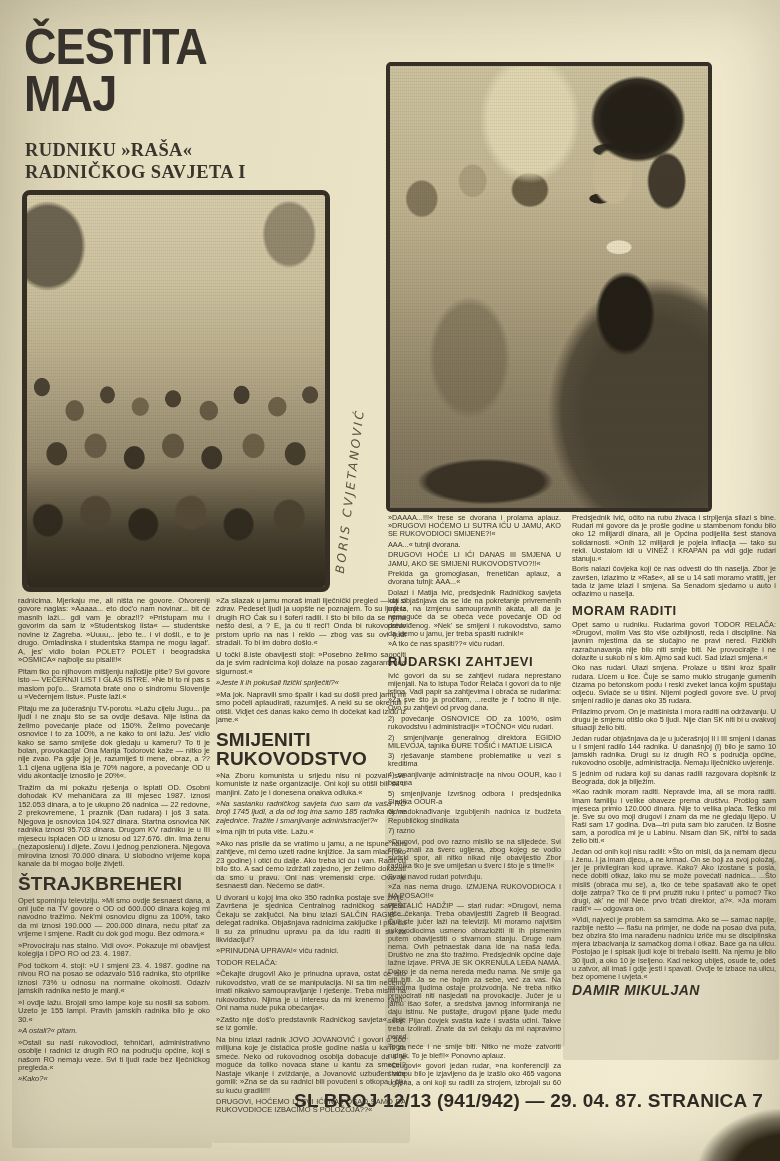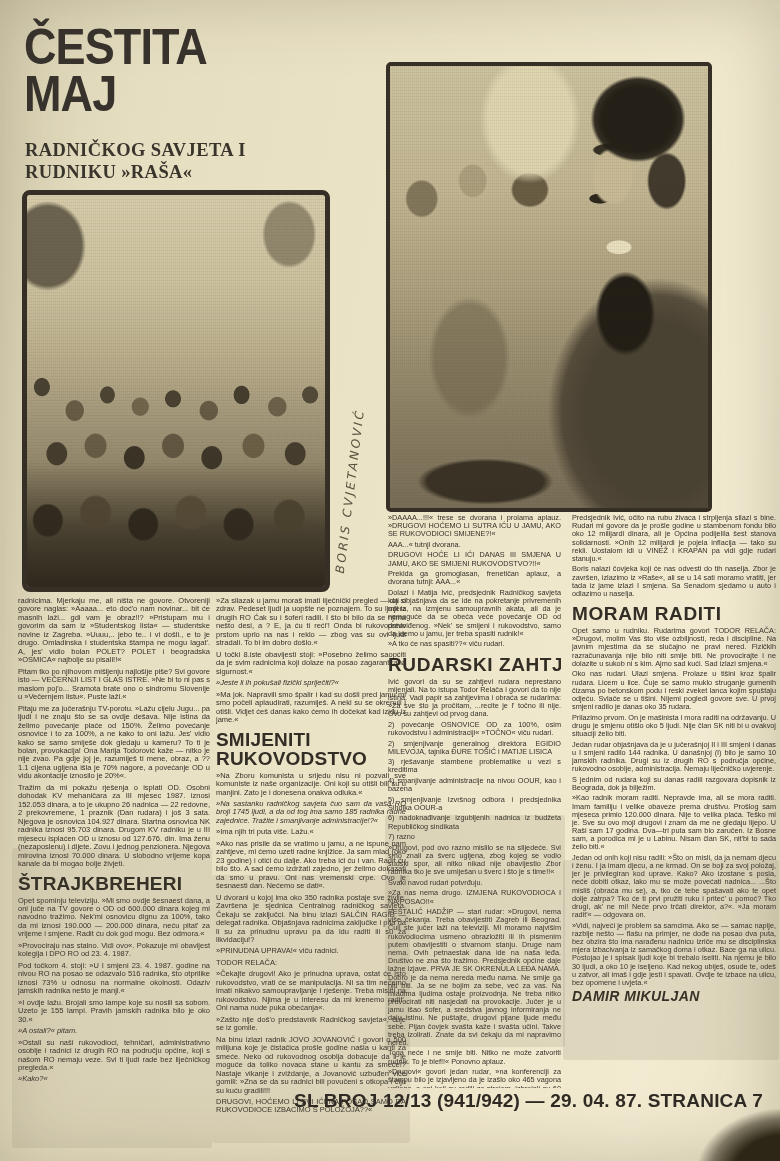--- a/index.html
+++ b/index.html
@@ -72,21 +72,21 @@
   .col-b{font-size:7.3px;line-height:1.12;}
   #col1{left:18px;top:597px;width:192px;height:560px;}
   #col2{left:216px;top:597px;width:190px;height:558px;}
   #col3{left:388px;top:514px;width:173px;height:574px;}
   #col4{left:572px;top:514px;width:204px;height:588px;}
   .para{margin:0 0 3px;}
   .col-b .para{margin:0 0 2.4px;}
   .it{font-style:italic;}
   .h{font-weight:bold;font-size:19px;line-height:1;letter-spacing:.2px;text-align:left;
      margin:5px 0 4px;white-space:nowrap;color:#322d25;}
-  .col-b .h{font-size:19px;margin:6px 0 4px;letter-spacing:.6px;}
+  .col-b .h{font-size:13px;margin:6px 0 4px;letter-spacing:.6px;}
   .h-top{margin-bottom:0;}
   .h-bot{margin-top:0;}
   .auth{font-weight:bold;font-style:italic;font-size:14px;letter-spacing:.4px;
      text-align:left;margin-top:5px;color:#2f2b23;}
   .footer{position:absolute;left:0;top:1090px;width:763px;text-align:right;
      font-weight:bold;font-size:19px;letter-spacing:.2px;color:#2f2b24;}
   .shade{position:absolute;background:rgba(104,94,70,.11);pointer-events:none;border-radius:3px;}
   #shade1{left:12px;top:848px;width:200px;height:300px;}
   #shade2{left:212px;top:875px;width:198px;height:268px;}
   #shade3{left:385px;top:815px;width:180px;height:232px;background:rgba(104,94,70,.13);}
@@ -97,22 +97,22 @@
 </head>
 <body>
 
 <div class="page">
 
   <div class="masthead">
     <div class="hl">ČESTITA</div>
     <div class="hl">MAJ</div>
   </div>
   <div class="subtitle">
+    <div>RUDNIKU »RAŠA«</div>
     <div>RADNIČKOG SAVJETA I</div>
-    <div>RUDNIKU »RAŠA«</div>
   </div>
 
   <div class="photo photo-left">
     <div class="art"></div>
     <div class="grain"></div>
   </div>
 
   <div class="photo photo-right">
     <div class="art"></div>
     <div class="grain"></div>

